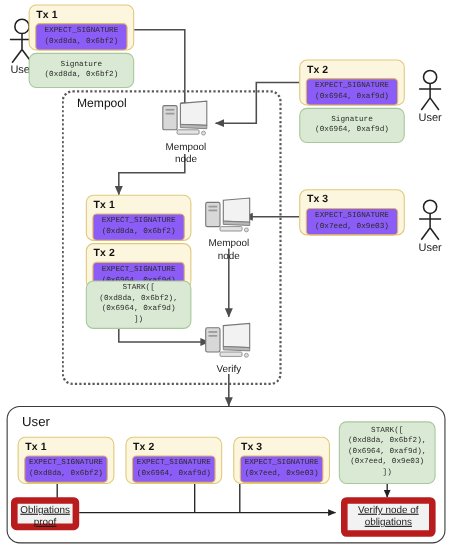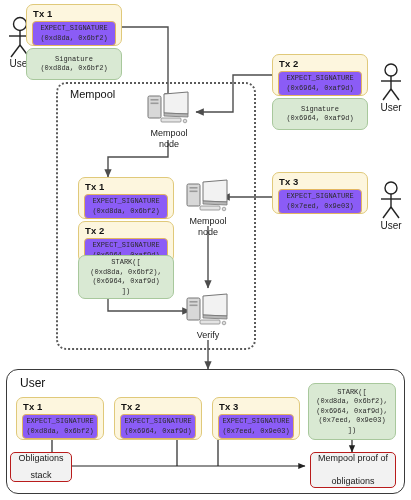--- a/index.html
+++ b/index.html
@@ -17,23 +17,23 @@
           margin:0 5px 5px 5px;padding:2px 3px;text-align:center;}
   .mono{font-family:"Liberation Mono",monospace;font-size:7px;line-height:9.5px;
         color:#2b2b2b;white-space:pre;}
 
   
   .green{background:#d9e9d3;border:1px solid #a8c89c;border-radius:7px;
          display:flex;align-items:center;justify-content:center;text-align:right;}
   .green .mono{white-space:pre-line;}
 
   
-  .gray{background:#f2f2f2;border:1px solid #b91c1c;border-radius:5px;
-        display:flex;align-items:center;justify-content:space-between;text-align:center;
-        font-size:9px;line-height:11px;color:#1a1a1a;}
+  .gray{background:#f2f2f2;border:6px solid #b91c1c;border-radius:5px;
+        display:flex;align-items:center;justify-content:flex-start;text-align:center;
+        font-size:9px;line-height:11px;color:#1a1a1a;text-decoration:underline;}
 
   
   .mempool-box{border:2px dotted #5a5a5a;border-radius:10px;background:transparent;}
   .block-box{border:1.5px solid #3a3a3a;border-radius:12px;background:transparent;}
   .container-label{position:absolute;font-size:11px;color:#111;}
 
   .caption{position:absolute;text-align:center;font-size:9px;line-height:10.5px;color:#1a1a1a;}
   .user-label{position:absolute;text-align:center;font-size:10px;color:#1a1a1a;}
 </style>
 </head>
@@ -236,21 +236,21 @@
   <div class="node green" style="left:308px;top:383px;width:88px;height:57px;flex-direction:column;">
     <div class="mono">STARK([</div>
     <div class="mono">(0xd8da, 0x6bf2),</div>
     <div class="mono">(0x6964, 0xaf9d),</div>
     <div class="mono">(0x7eed, 0x9e03)</div>
     <div class="mono">])</div>
   </div>
 
   <div class="node gray" style="left:10px;top:452px;width:62px;height:30px;flex-direction:column;">
     <div>Obligations</div>
-    <div>stack</div>
+    <div>proof</div>
   </div>
 
   <div class="node gray" style="left:310px;top:452px;width:86px;height:36px;flex-direction:column;">
-    <div>Mempool proof of</div>
+    <div>Verify node of</div>
     <div>obligations</div>
   </div>
 
 </div>
 
 </body></html>

